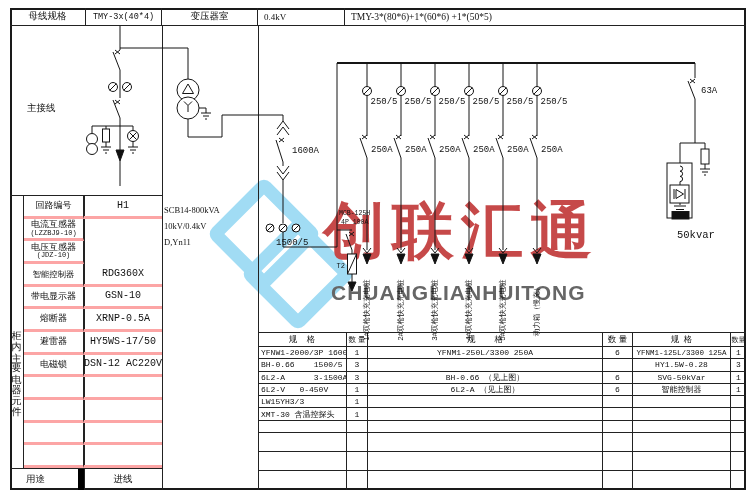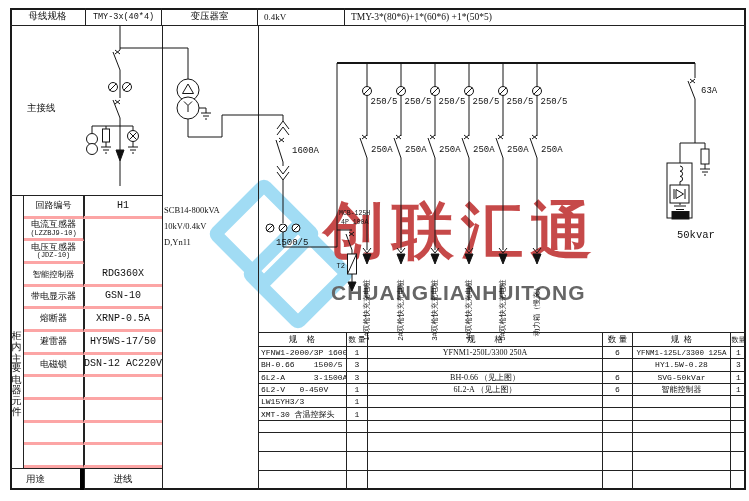--- a/index.html
+++ b/index.html
@@ -19,38 +19,38 @@
   .lrow{flex:1;display:flex;min-height:0;}
   .lcell{box-sizing:border-box;border-bottom:3px solid #fca5a5;display:flex;flex-direction:column;
          align-items:center;justify-content:center;overflow:hidden;white-space:pre;line-height:1.05;}
   .lcell.lab{width:60px;border-right:1px solid #222;font-size:9px;}
   .lcell.val{flex:1;font-size:10px;font-family:"Liberation Mono","DejaVu Sans Mono",monospace;}
   .sub{font-size:7px;font-family:"Liberation Mono","DejaVu Sans Mono",monospace;}
   .vcol{left:10px;top:195px;width:14px;height:273px;box-sizing:border-box;border-top:1px solid #222;border-right:1px solid #222;
         writing-mode:vertical-rl;text-orientation:upright;font-size:10px;letter-spacing:11px;
         display:flex;justify-content:center;padding-top:68px;}
   .purpose{left:10px;top:468px;width:152px;height:22px;box-sizing:border-box;border-top:1px solid #222;display:flex;}
-  .purpose .p1{width:74px;box-sizing:border-box;border-right:4px solid #000000;display:flex;align-items:center;padding-left:16px;font-size:9.5px;}
+  .purpose .p1{width:74px;box-sizing:border-box;border-right:6px solid #000000;display:flex;align-items:center;padding-left:16px;font-size:9.5px;}
   .purpose .p2{flex:1;display:flex;align-items:center;justify-content:center;font-size:9.5px;}
   .tfblock{left:164px;top:202px;width:92px;font-size:8.5px;line-height:16px;font-family:Liberation Serif, serif;}
   .tfblock span{display:block;}
   
   .bom{left:258px;top:332px;width:488px;height:158px;box-sizing:border-box;border-top:1px solid #222;
        display:flex;flex-direction:column;font-size:8px;}
   .btr{display:flex;}
   .btr.h{height:14px;font-size:8.5px;}
   .btr.r{height:12.3px;}
   .btr.e{height:19px;}
   .btr.l{flex:1;}
   .bc{box-sizing:border-box;border-right:1px solid #222;border-bottom:1px solid #222;
       display:flex;align-items:center;justify-content:center;white-space:pre;overflow:hidden;
       font-family:"Liberation Mono","DejaVu Sans Mono",monospace;}
   .bc.cjk{font-family:"Liberation Sans",sans-serif;}
   .bc.lft{justify-content:flex-start;padding-left:3px;}
-  .c1{width:89px;}.c2{width:21px;}.c3{width:235px;font-family:Liberation Serif, serif;}.c4{width:30px;}.c5{width:98px;}
+  .c1{width:89px;}.c2{width:21px;}.c3{width:235px;}.c4{width:30px;}.c5{width:98px;}
   .c6{width:15px;border-right:none !important;}
   
   .wm{left:205px;top:185px;width:430px;height:140px;opacity:.8;pointer-events:none;}
   .wm .sq{position:absolute;box-sizing:border-box;border:13px solid #8ad4f2;border-radius:9px;width:82px;height:82px;transform:rotate(45deg);}
   .wm .t1{position:absolute;left:118px;top:15px;font-size:62px;font-weight:bold;letter-spacing:7px;color:#b91c1c;line-height:1;}
   .wm .t2{position:absolute;left:126px;top:96px;font-size:21px;font-weight:bold;letter-spacing:1px;color:#404040;
           font-family:"Liberation Sans",sans-serif;}
   svg text{font-family:"Liberation Mono","DejaVu Sans Mono",monospace;fill:#111;stroke:none;}
 </style>
 </head>

